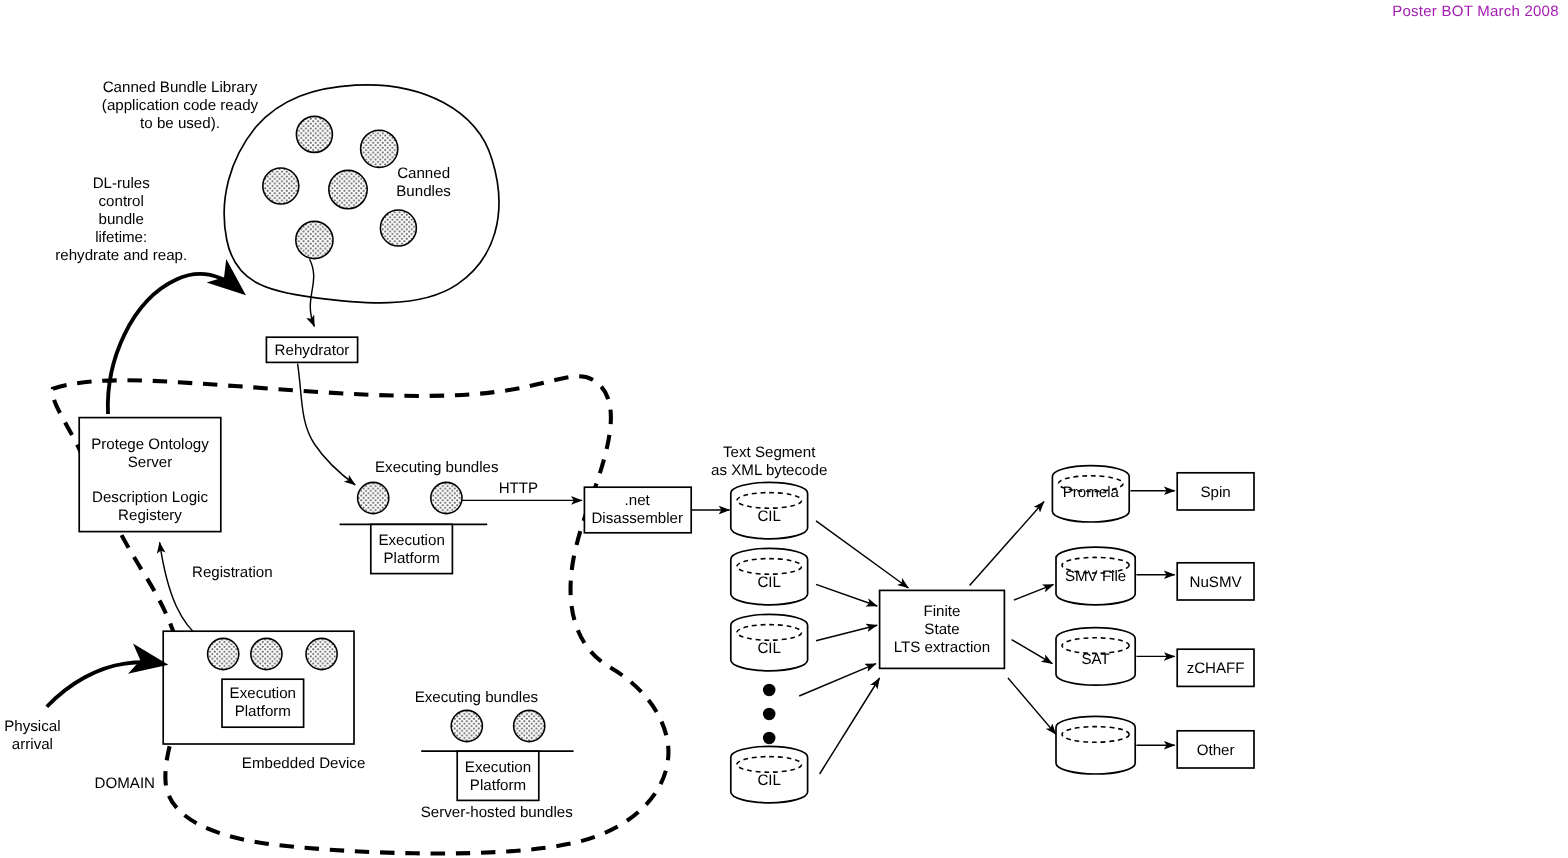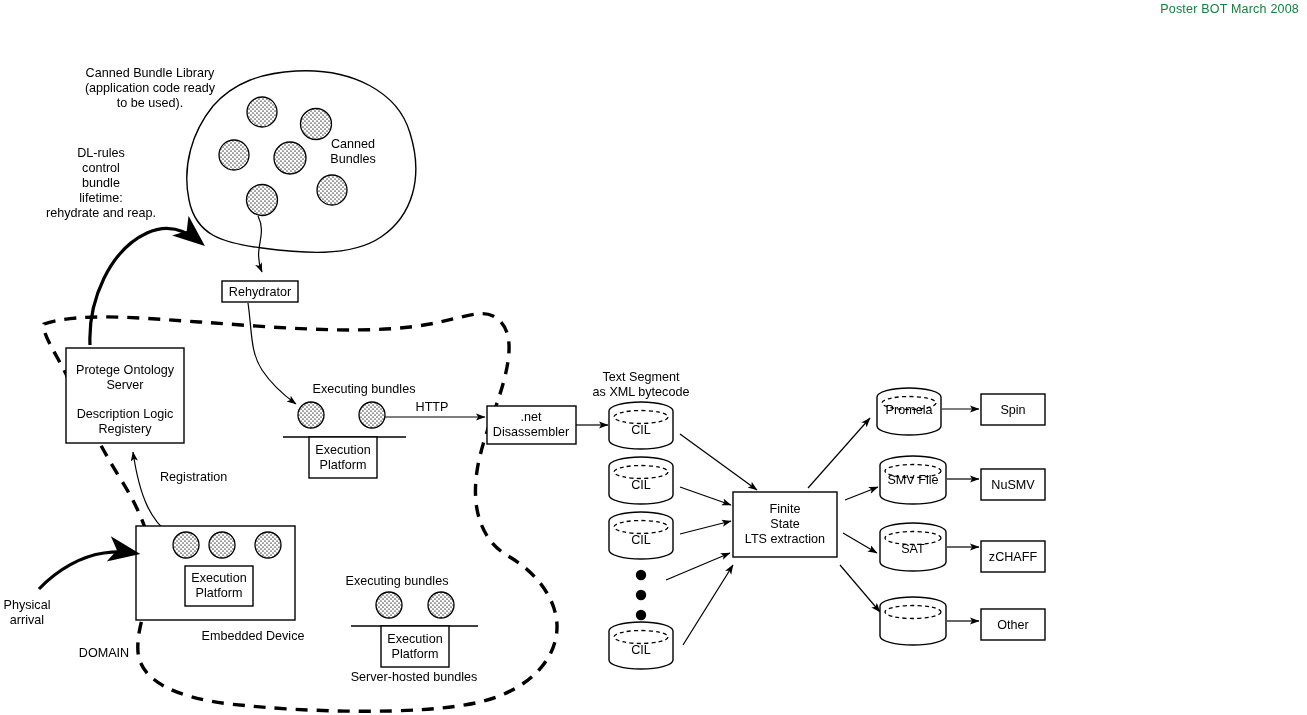--- a/index.html
+++ b/index.html
@@ -76,21 +76,21 @@
     stroke: #000000;
     stroke-width: 1.3;
     stroke-dasharray: 4 3.2;
   }
 </style>
 </head>
 <body>
 
 <div id="stage">
 
-  <div class="hdr" style="color: #15803d;">Poster BOT March 2008</div>
+  <div class="hdr" style="color: #a21caf;">Poster BOT March 2008</div>
 
   <svg id="diagram" viewBox="0 0 1307 715">
     <defs>
       <pattern id="dots" width="4" height="4" patternUnits="userSpaceOnUse">
         <rect width="4" height="4" fill="#ffffff"></rect>
         <circle cx="1" cy="1" r="0.85" fill="#555555"></circle>
         <circle cx="3" cy="3" r="0.85" fill="#555555"></circle>
       </pattern>
       <marker id="ah" markerWidth="10" markerHeight="10" refX="8.4" refY="3.4" orient="auto">
         <path d="M0,0 L9,3.4 L0,6.8 L2.2,3.4 z" fill="#000000"></path>

